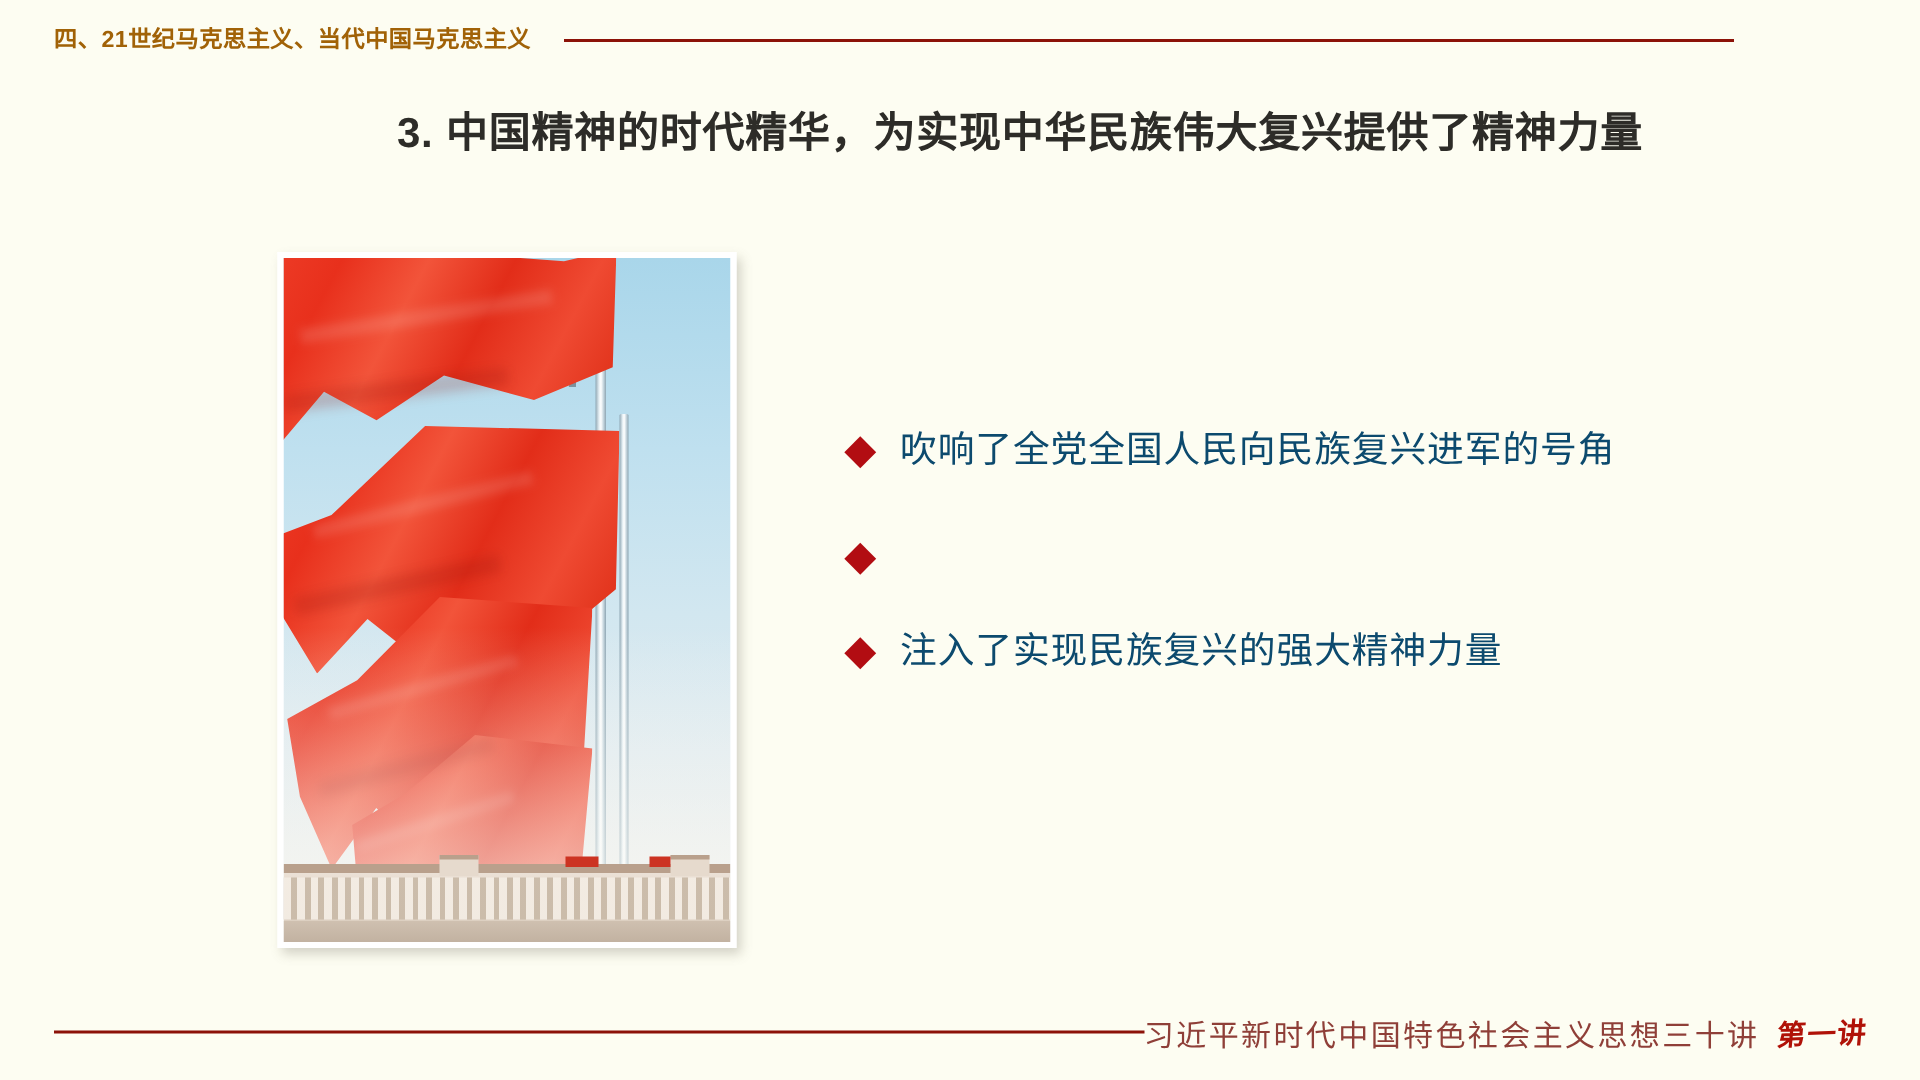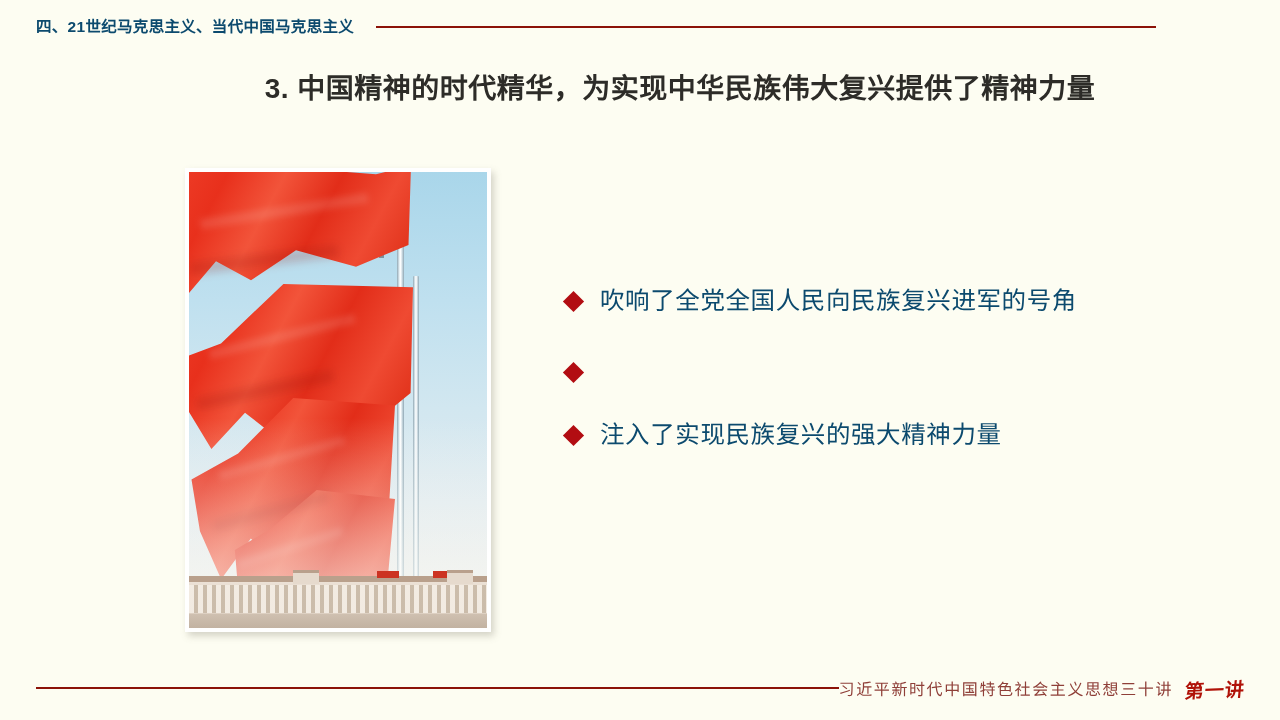--- a/index.html
+++ b/index.html
@@ -30,21 +30,21 @@
     top: 12px;
     width: 1280px;
     height: 30px;
     display: flex;
     align-items: center;
   }
   .header-text {
     margin-left: 36px;
     font-size: 15.5px;
     font-weight: bold;
-    color: #0c4a6e;
+    color: #a16207;
     letter-spacing: 0.3px;
     white-space: nowrap;
     line-height: 1;
   }
   .header-rule {
     flex: 0 0 auto;
     margin-left: 22px;
     width: 780px;
     height: 2px;
     background: #8c1208;
@@ -265,21 +265,21 @@
     align-items: center;
   }
   .footer-rule {
     margin-left: 36px;
     flex: 1 1 auto;
     height: 2px;
     background: #8c1208;
   }
   .footer-text {
     flex: 0 0 auto;
-    font-size: 16px;
+    font-size: 20px;
     color: #8f3f38;
     letter-spacing: 1.6px;
     white-space: nowrap;
     font-family: "Liberation Serif", "DejaVu Serif", serif;
   }
   .footer-badge {
     flex: 0 0 auto;
     margin-left: 12px;
     margin-right: 35px;
     font-size: 19px;

